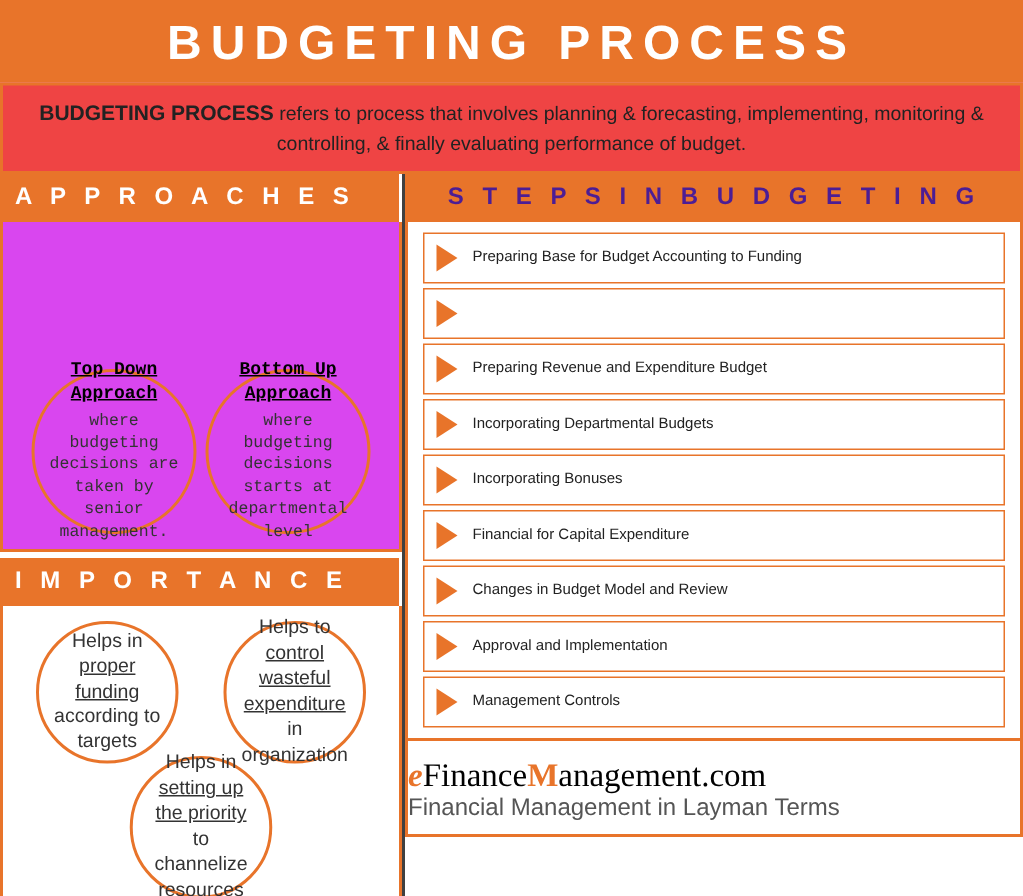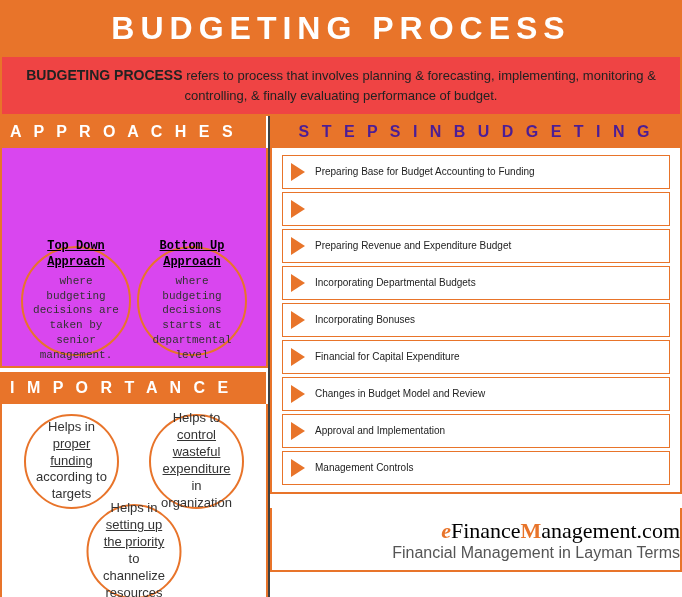--- a/index.html
+++ b/index.html
@@ -203,26 +203,25 @@
       height: 0;
       border-top: 9px solid transparent;
       border-bottom: 9px solid transparent;
       border-left: 14px solid #E8742A;
       margin-right: 10px;
       flex-shrink: 0;
     }
 
     
     .brand-footer {
-      text-align: right;
+      text-align: left;
       padding: 10px 0 8px 0;
       background: #fff;
       border: 2px solid #E8742A;
       border-top: none;
-      margin-top: 14px;
     }
     .brand-name {
       font-size: 22px;
       font-weight: normal;
       color: #000;
       font-family: Georgia, serif;
     }
     .brand-name .e-letter {
       font-style: italic;
       font-weight: bold;

